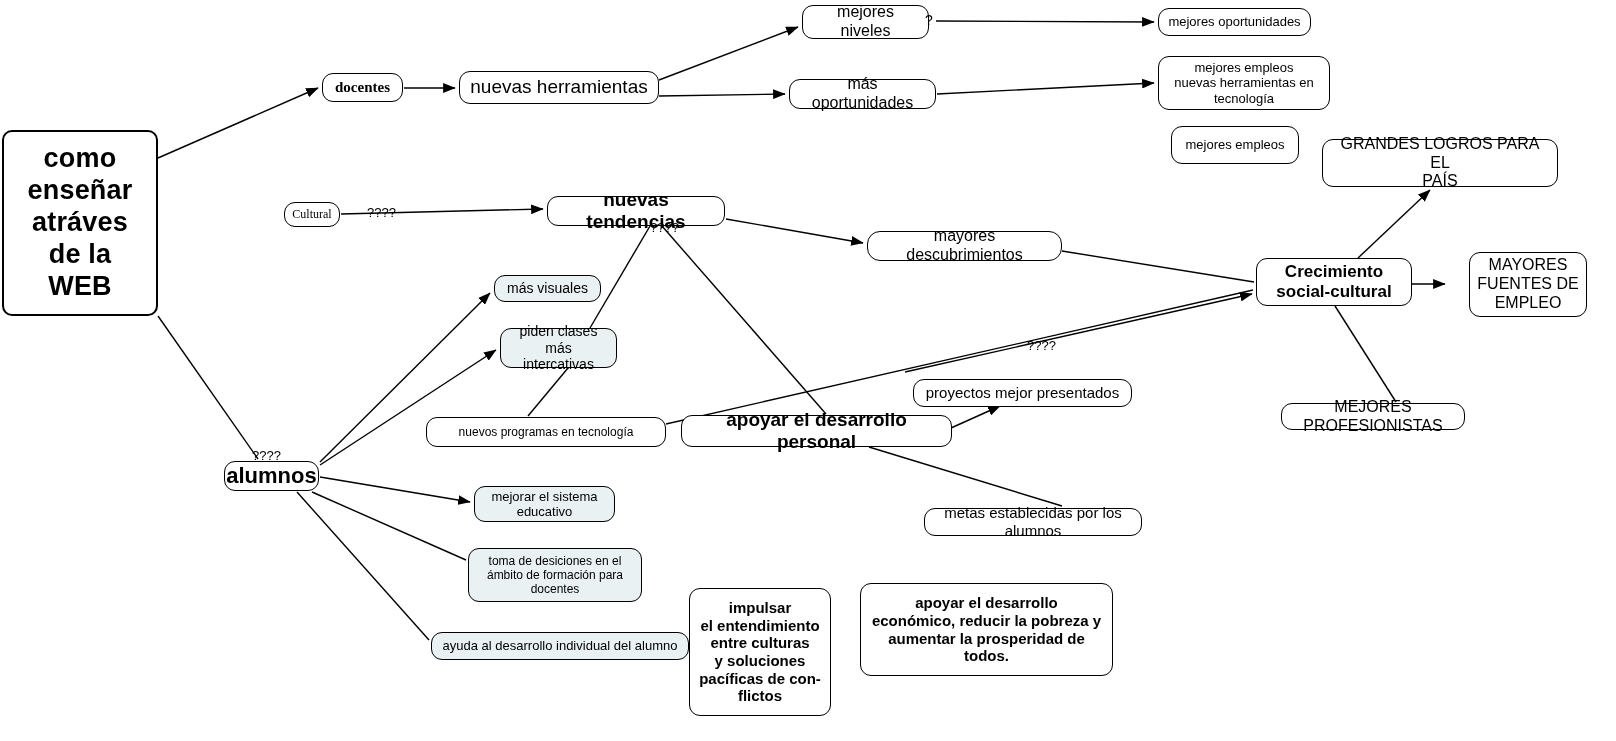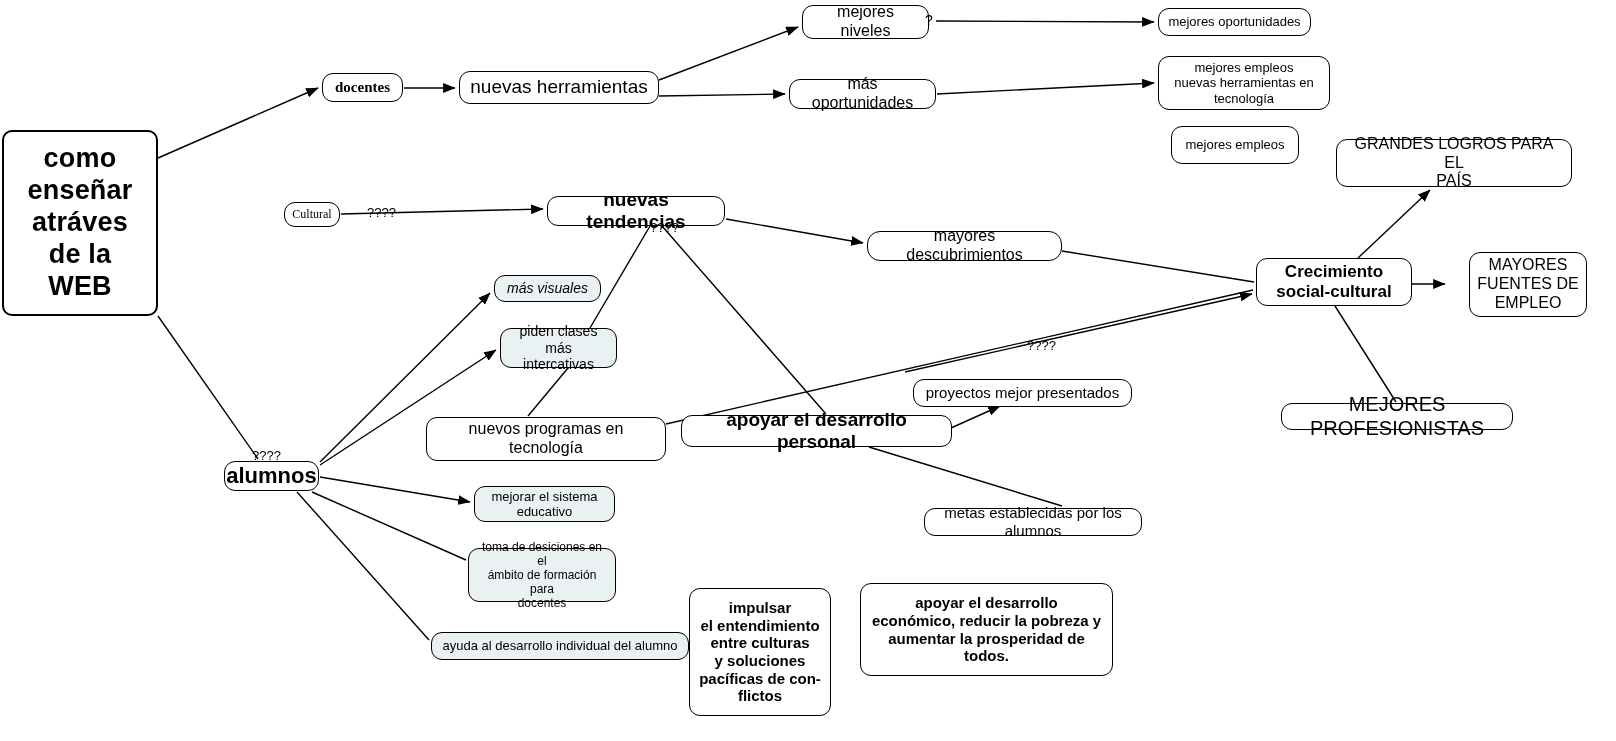--- a/index.html
+++ b/index.html
@@ -82,42 +82,42 @@
 WEB</div>
       <div class="node serif" style="left: 322px; top: 73px; width: 81px; height: 29px; font-size: 15px;">docentes</div>
       <div class="node" style="left: 459px; top: 71px; width: 200px; height: 33px; font-size: 19px;">nuevas herramientas</div>
       <div class="node" style="left: 802px; top: 5px; width: 127px; height: 34px; font-size: 16px;">mejores niveles</div>
       <div class="node" style="left: 789px; top: 79px; width: 147px; height: 30px; font-size: 16px;">más oportunidades</div>
       <div class="node" style="left: 1158px; top: 8px; width: 153px; height: 28px; font-size: 13px;">mejores oportunidades</div>
       <div class="node" style="left: 1158px; top: 56px; width: 172px; height: 54px; font-size: 13px;">mejores empleos
 nuevas herramientas en
 tecnología</div>
       <div class="node" style="left: 1171px; top: 126px; width: 128px; height: 38px; font-size: 13px;">mejores empleos</div>
-      <div class="node" style="left: 1322px; top: 139px; width: 236px; height: 48px; font-size: 16px; margin-left: 14px;">GRANDES LOGROS PARA EL
+      <div class="node" style="left: 1322px; top: 139px; width: 236px; height: 48px; font-size: 16px;">GRANDES LOGROS PARA EL
 PAÍS</div>
       <div class="node" style="font-family: &quot;Liberation Serif&quot;, serif; left: 284px; top: 202px; width: 56px; height: 25px; font-size: 12px;">Cultural</div>
       <div class="node bold" style="left: 547px; top: 196px; width: 178px; height: 30px; font-size: 19px;">nuevas tendencias</div>
       <div class="node" style="left: 867px; top: 231px; width: 195px; height: 30px; font-size: 16px; border-radius: 13px;">mayores descubrimientos</div>
       <div class="node bold" style="left: 1256px; top: 258px; width: 156px; height: 48px; font-size: 17px;">Crecimiento
 social-cultural</div>
       <div class="node" style="left: 1449px; top: 252px; width: 118px; height: 65px; font-size: 16px; margin-left: 20px;">MAYORES
 FUENTES DE
 EMPLEO</div>
-      <div class="node tint" style="left: 494px; top: 275px; width: 107px; height: 27px; font-size: 14px; font-style: italic;">más visuales</div>
+      <div class="node tint" style="left: 494px; top: 275px; width: 107px; height: 27px; font-size: 14px;">más visuales</div>
       <div class="node tint" style="left: 500px; top: 328px; width: 117px; height: 40px; font-size: 14px;">piden clases
 más intercativas</div>
       <div class="node" style="left: 913px; top: 379px; width: 219px; height: 28px; font-size: 15px;">proyectos mejor presentados</div>
-      <div class="node" style="left: 426px; top: 417px; width: 240px; height: 44px; font-size: 16px;">nuevos programas en tecnología</div>
+      <div class="node" style="left: 426px; top: 417px; width: 240px; height: 30px; font-size: 12px;">nuevos programas en tecnología</div>
       <div class="node bold" style="left: 681px; top: 415px; width: 271px; height: 32px; font-size: 19px;">apoyar el desarrollo personal</div>
-      <div class="node" style="left: 1281px; top: 403px; width: 232px; height: 27px; font-size: 20px;">MEJORES PROFESIONISTAS</div>
+      <div class="node" style="left: 1281px; top: 403px; width: 184px; height: 27px; font-size: 16px;">MEJORES PROFESIONISTAS</div>
       <div class="node bold" style="left: 224px; top: 461px; width: 95px; height: 30px; font-size: 22px;">alumnos</div>
       <div class="node tint" style="left: 474px; top: 486px; width: 141px; height: 36px; font-size: 13px;">mejorar el sistema
 educativo</div>
       <div class="node" style="left: 924px; top: 508px; width: 218px; height: 28px; font-size: 15px; text-align: center;">metas establecidas por los alumnos</div>
-      <div class="node tint" style="left: 468px; top: 548px; width: 148px; height: 54px; font-size: 12px;">toma de desiciones en el
+      <div class="node tint" style="left: 468px; top: 548px; width: 174px; height: 54px; font-size: 12px;">toma de desiciones en el
 ámbito de formación para
 docentes</div>
       <div class="node tint" style="left: 431px; top: 632px; width: 258px; height: 28px; font-size: 13px;">ayuda al desarrollo individual del alumno</div>
       <div class="node bold" style="left: 689px; top: 588px; width: 142px; height: 128px; font-size: 15px;">impulsar
 el entendimiento
 entre culturas
 y soluciones
 pacíficas de con-
 flictos</div>
       <div class="node bold" style="left: 860px; top: 583px; width: 253px; height: 93px; font-size: 15px;">apoyar el desarrollo

